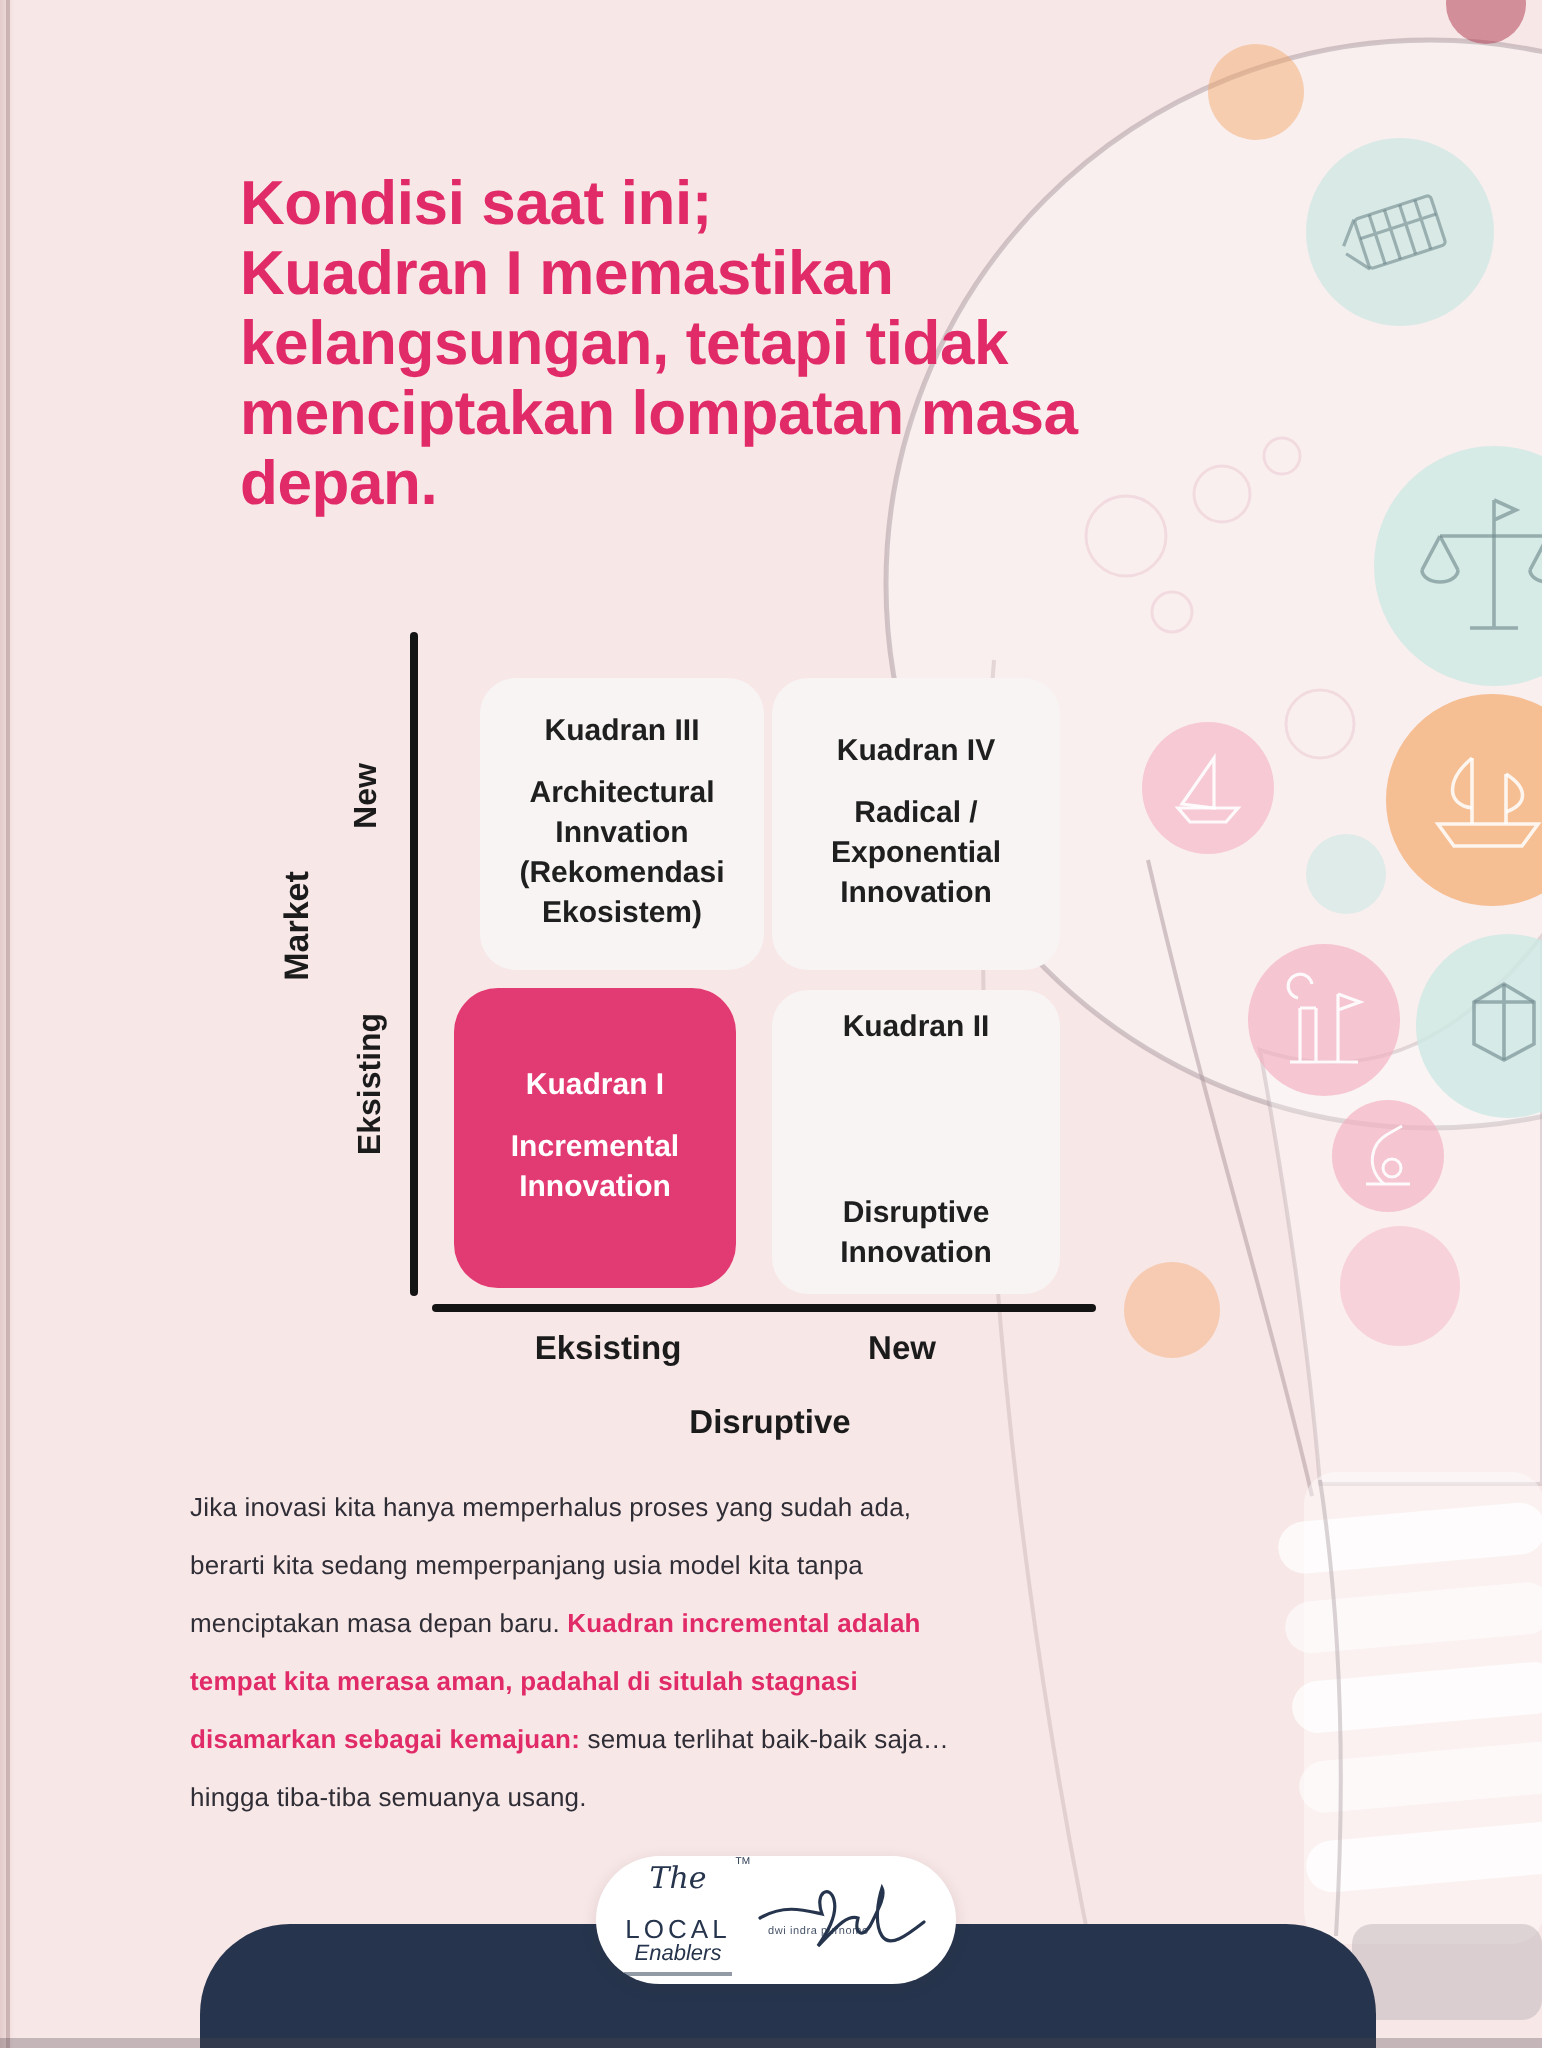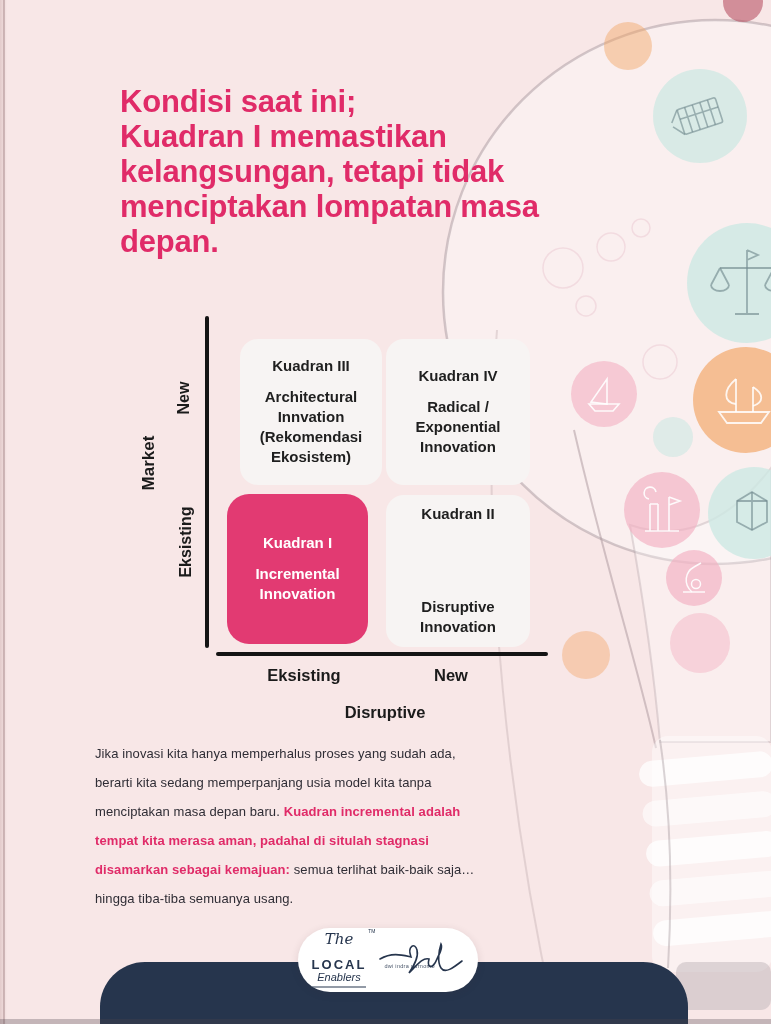--- a/index.html
+++ b/index.html
@@ -46,21 +46,21 @@
   .p-line{font-size:13px;line-height:29px;color:var(--text-dark,#2F2D35);letter-spacing:0.1px;}
   .p-line .em{font-weight:bold;color:var(--heading-pink,#E02B68);margin-top:44px;}
 
   
   .footer-bar{position:absolute;left:100px;top:962px;width:588px;height:80px;background:var(--navy,#26354D);
     border-radius:45px 45px 0 0;z-index:3;}
   .badge{position:absolute;left:298px;top:928px;width:180px;height:64px;background:#ffffff;border-radius:32px;
     z-index:4;display:flex;align-items:center;justify-content:center;gap:12px;box-shadow:0 2px 8px rgba(60,40,50,0.12);}
   .brand{position:relative;text-align:center;color:var(--navy,#26354D);line-height:1;}
   .brand .b-the{font-family:"DejaVu Serif",serif;font-style:italic;font-size:15px;margin-bottom:-2px;}
-  .brand .b-local{font-weight:bold;font-size:13px;letter-spacing:2px;margin-top:13px;}
+  .brand .b-local{font-weight:normal;font-size:13px;letter-spacing:2px;margin-top:13px;}
   .brand .b-enablers{font-family:Liberation Sans, sans-serif;font-style:italic;font-size:11px;margin-top:1px;}
   .brand .b-tm{position:absolute;right:-9px;top:-3px;font-size:5px;letter-spacing:0;}
   .brand .b-tagline{width:54px;height:2px;background:var(--navy,#26354D);opacity:0.5;margin:3px auto 0;}
   .sig{position:relative;color:var(--navy,#26354D);}
   .sig-caption{position:absolute;left:6px;top:22px;font-size:5.5px;letter-spacing:0.3px;opacity:0.85;white-space:nowrap;}
 </style>
 </head>
 <body>
 
 <div class="slide">

